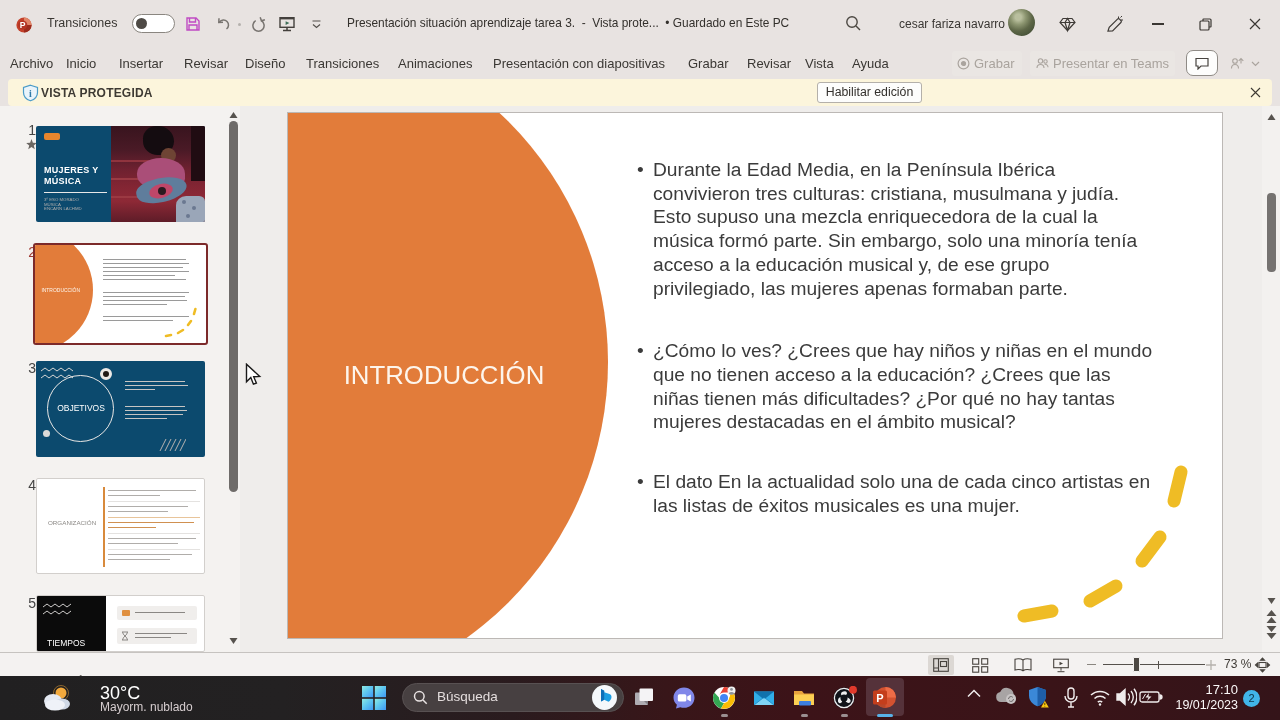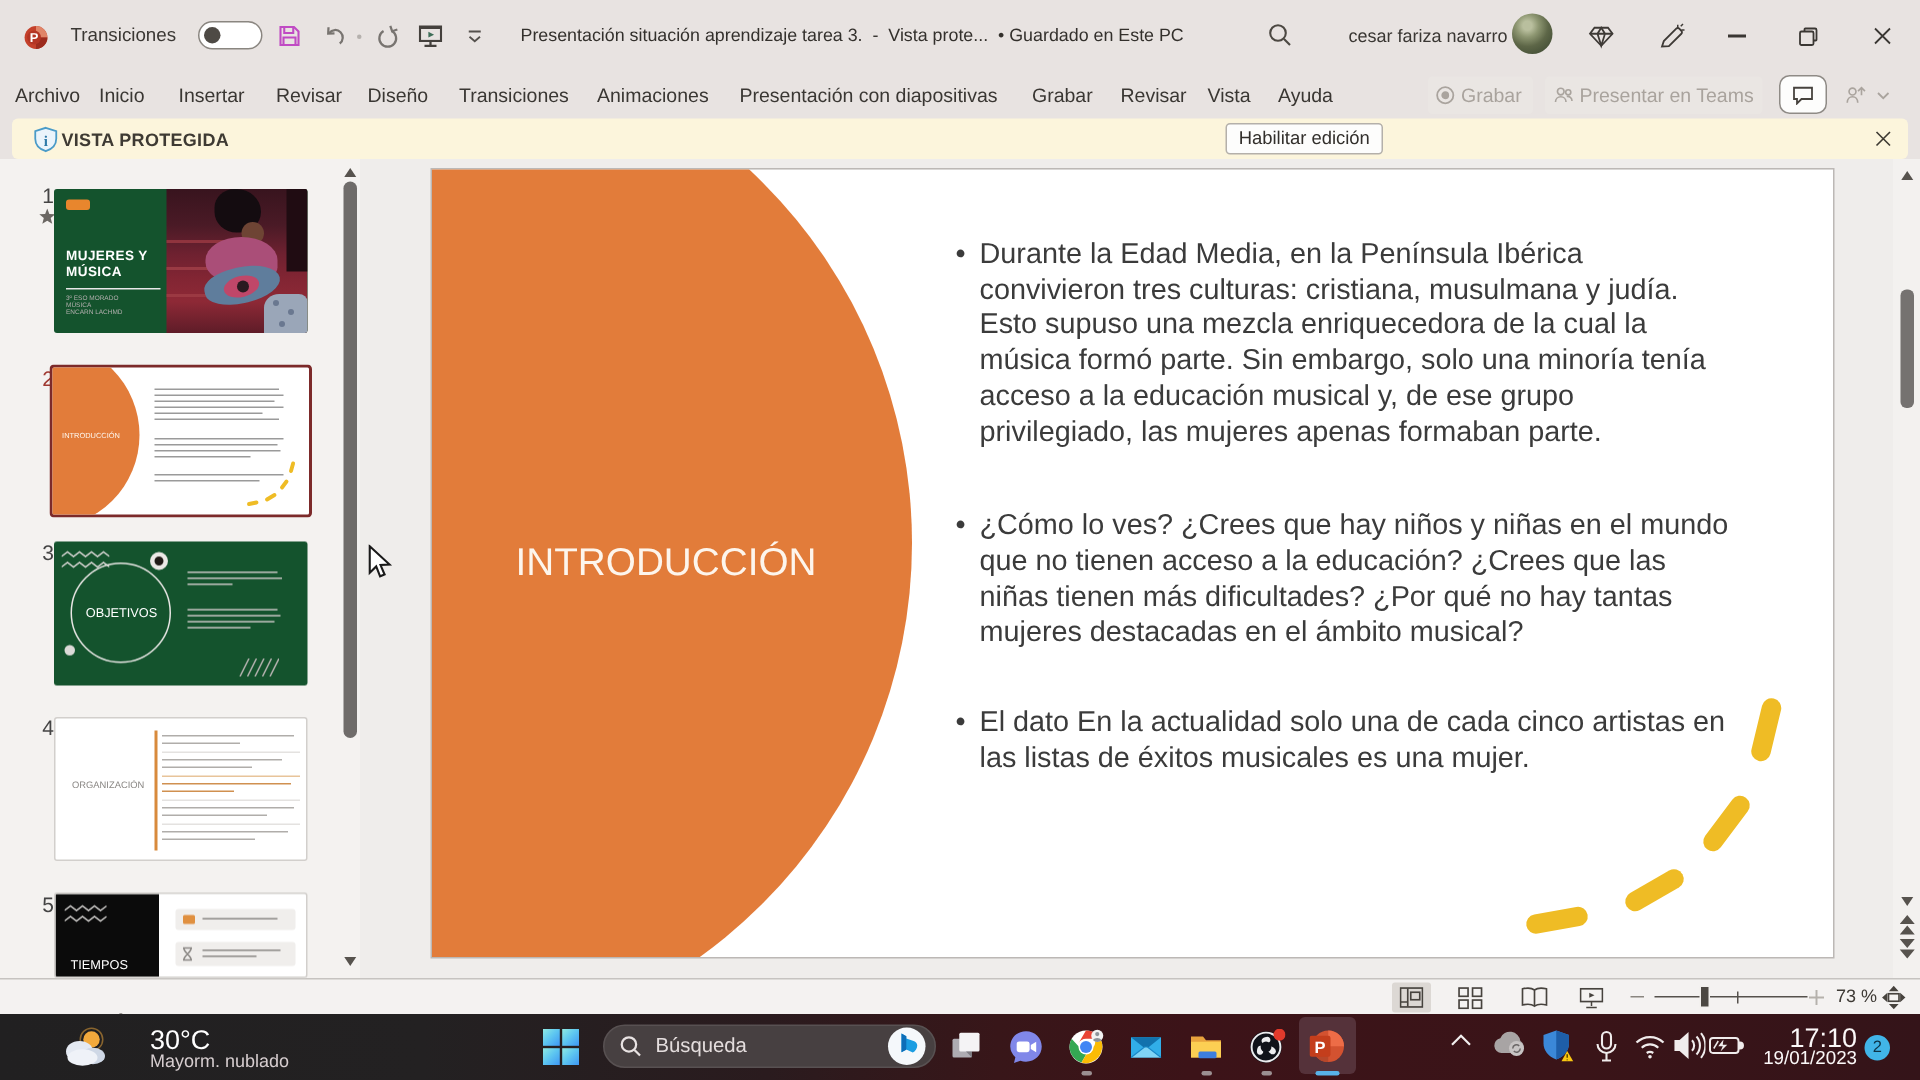--- a/index.html
+++ b/index.html
@@ -12,21 +12,21 @@
 
 #msgbar{position:absolute;left:8px;top:79px;width:1264px;height:27px;background:#fcf5dc;border-radius:4px;font-size:12px;color:#3e3a33;}
 
 #workarea{position:absolute;left:0;top:106px;width:1280px;height:546px;background:#efedeb;}
 #thumbpanel{position:absolute;left:0;top:106px;width:240px;height:546px;background:#f4f2f0;}
 #slide{position:absolute;left:288px;top:113px;width:934px;height:525px;background:#fff;outline:1px solid #bcb8b5;overflow:hidden;}
 
 #statusbar{position:absolute;left:0;top:652px;width:1280px;height:24px;background:#f4f2f1;border-top:1px solid #c6c3c0;font-size:12px;color:#4c4842;}
 
 #taskbar{position:absolute;left:0;top:676px;width:1280px;height:44px;background:linear-gradient(90deg,#212021 0,#232122 22%,#2a1b1e 40%,#381619 52%,#3c1318 62%,#3a1418 82%,#341419 100%);}
-.thumb{position:absolute;left:36px;width:169px;height:96px;background:#14532d;border-radius:2px;overflow:hidden;transform:translateZ(0);}
+.thumb{position:absolute;left:36px;width:169px;height:96px;background:#0c4a6e;border-radius:2px;overflow:hidden;transform:translateZ(0);}
 .tnum{position:absolute;left:18px;width:18px;text-align:right;font-size:14px;color:#444;}
 .tinybar{position:absolute;height:1px;background:#9a9a9a;}
 </style></head>
 <body>
 
 <div id="titlebar">
   <svg class="abs" style="left:16px;top:17px" width="16" height="16" viewBox="0 0 16 16">
       <circle cx="8" cy="8" r="7.6" fill="#c4402a"></circle>
       <path d="M8 .4A7.6 7.6 0 0 1 15.6 8L8 8Z" fill="#e08568"></path>
       <path d="M15.6 8A7.6 7.6 0 0 1 8 15.6L8 8Z" fill="#9c2b1d"></path>
@@ -454,16 +454,16 @@
   <svg class="abs" style="left:1115px;top:11px" width="22" height="20" viewBox="0 0 22 20" fill="none" stroke="#f0ecec" stroke-width="1.4">
       <path d="M2 7h3l5-4.5v15L5 13H2z" fill="#f0ecec"></path>
       <path d="M13 6.5a5 5 0 0 1 0 7M16 4a9 9 0 0 1 0 12M19 1.8a13 13 0 0 1 0 16.4"></path>
     </svg>
   <svg class="abs" style="left:1139px;top:12px" width="24" height="18" viewBox="0 0 24 18" fill="none" stroke="#f0ecec" stroke-width="1.3">
       <rect x="1" y="4" width="19" height="10" rx="2"></rect>
       <path d="M21 7v4c1.2 0 2-.8 2-2s-.8-2-2-2z" fill="#f0ecec"></path>
       <path d="M10 5l-3.5 4.5h3L8 13l4.5-4.5h-3z" fill="#f0ecec" stroke="none"></path>
       <path d="M3.5 11l3-5" stroke-width="1"></path>
     </svg>
-  <div class="abs" style="left:1176px;top:6px;width:62px;text-align:right;font-size:18px;color:#fbf8f8;">17:10</div>
+  <div class="abs" style="left:1176px;top:6px;width:62px;text-align:right;font-size:13px;color:#fbf8f8;">17:10</div>
   <div class="abs" style="left:1156px;top:22px;width:82px;text-align:right;font-size:12.5px;color:#fbf8f8;">19/01/2023</div>
   <div class="abs" style="left:1243px;top:14px;width:17px;height:17px;border-radius:50%;background:#41b5e8;text-align:center;font-size:11px;line-height:17px;color:#0d3346;">2</div>
 </div>
 
 </body></html>

